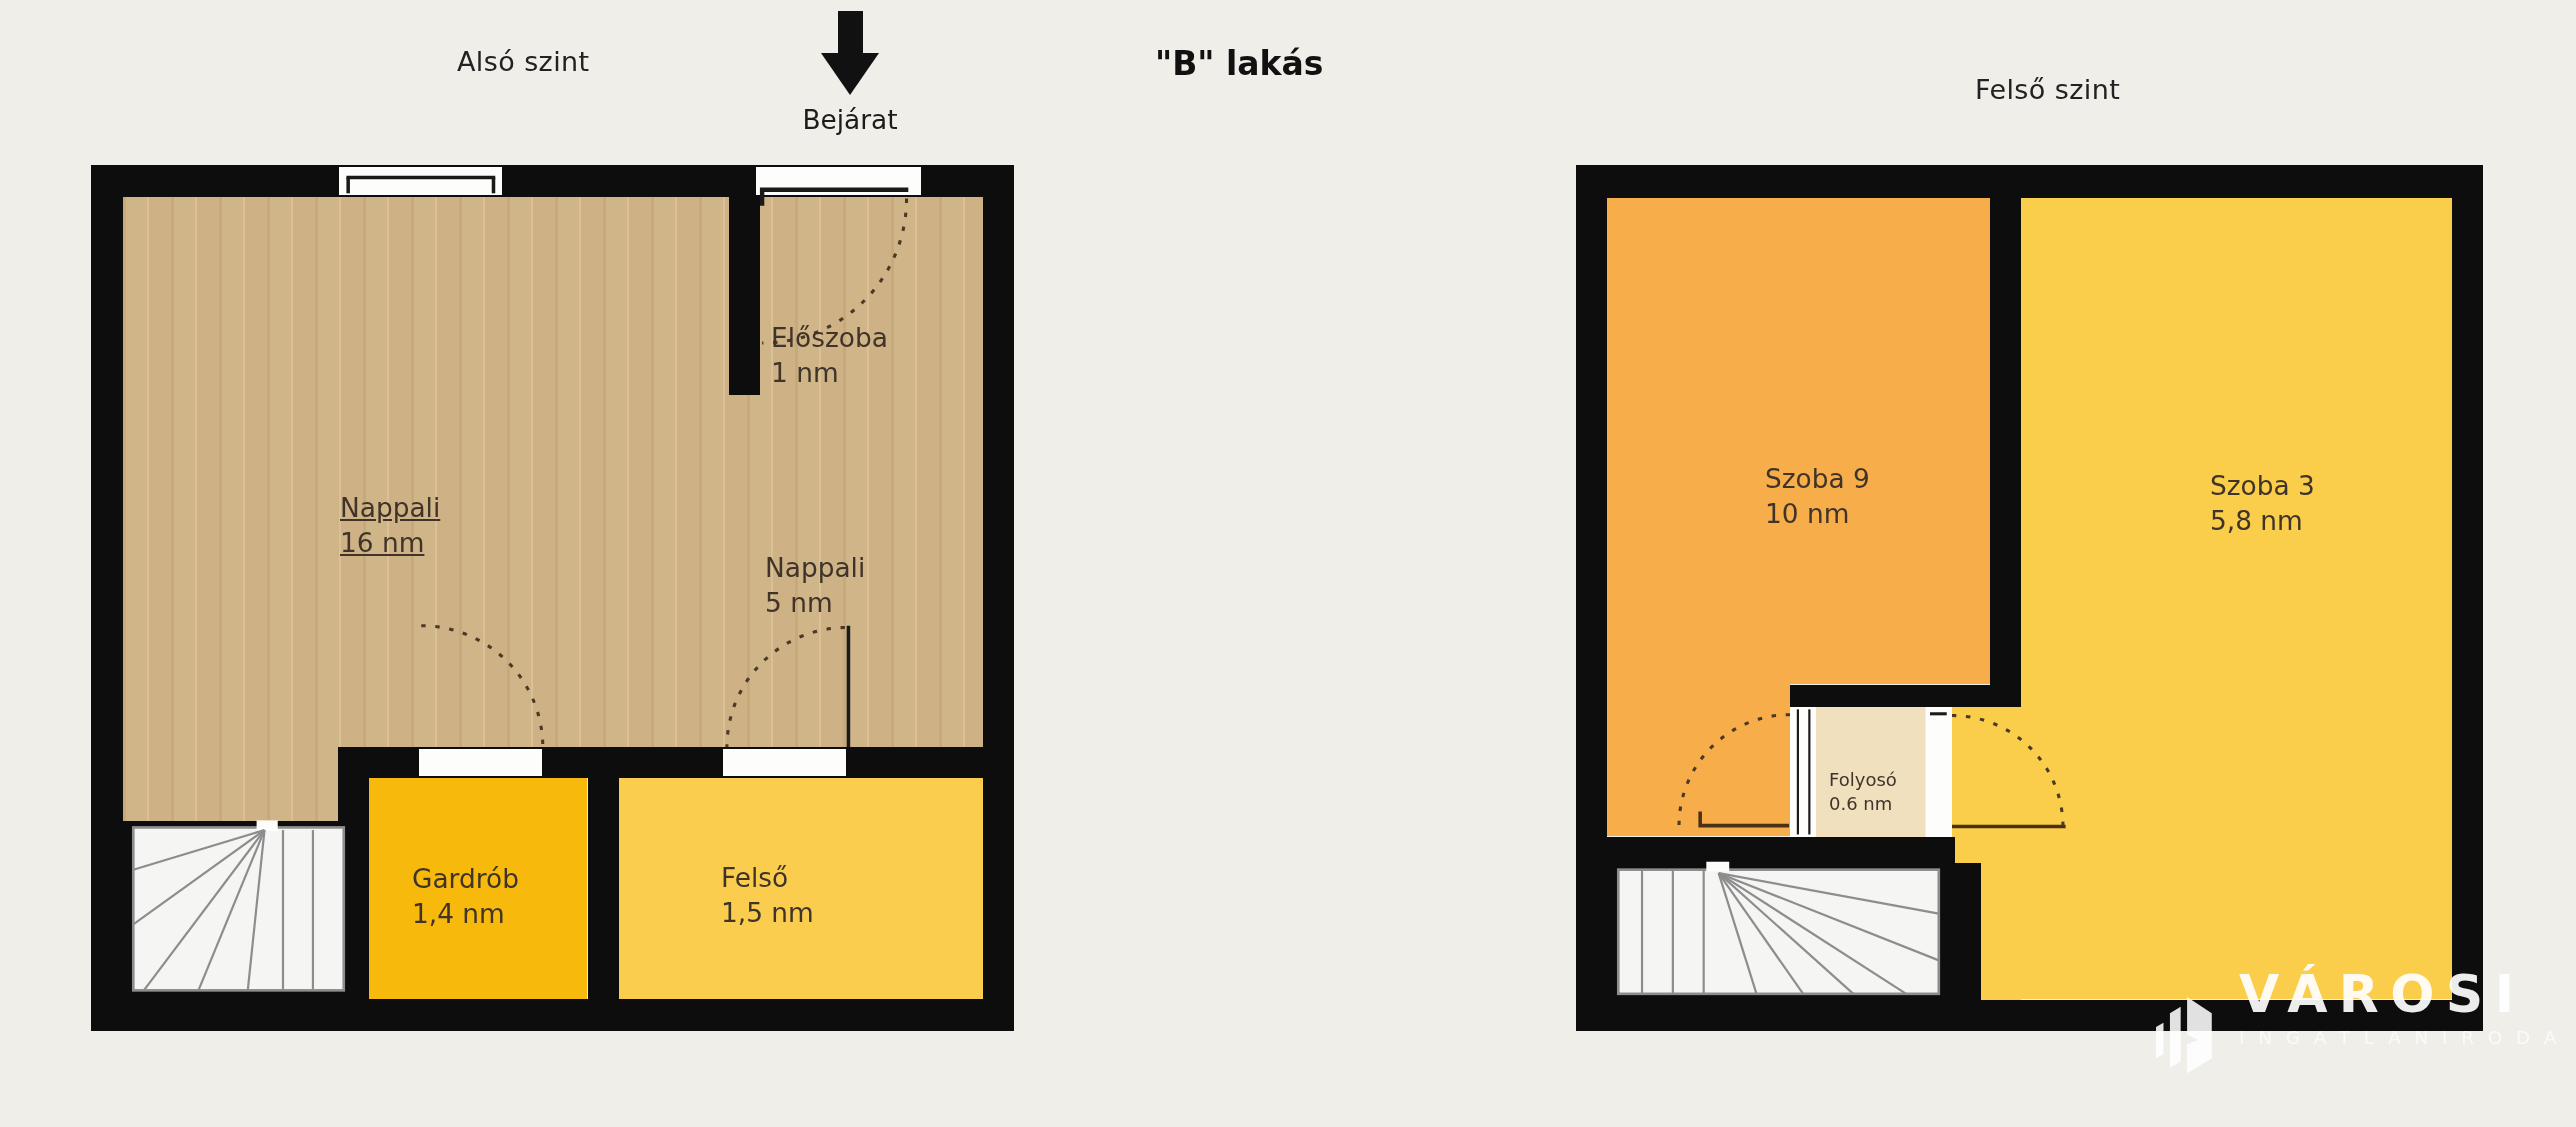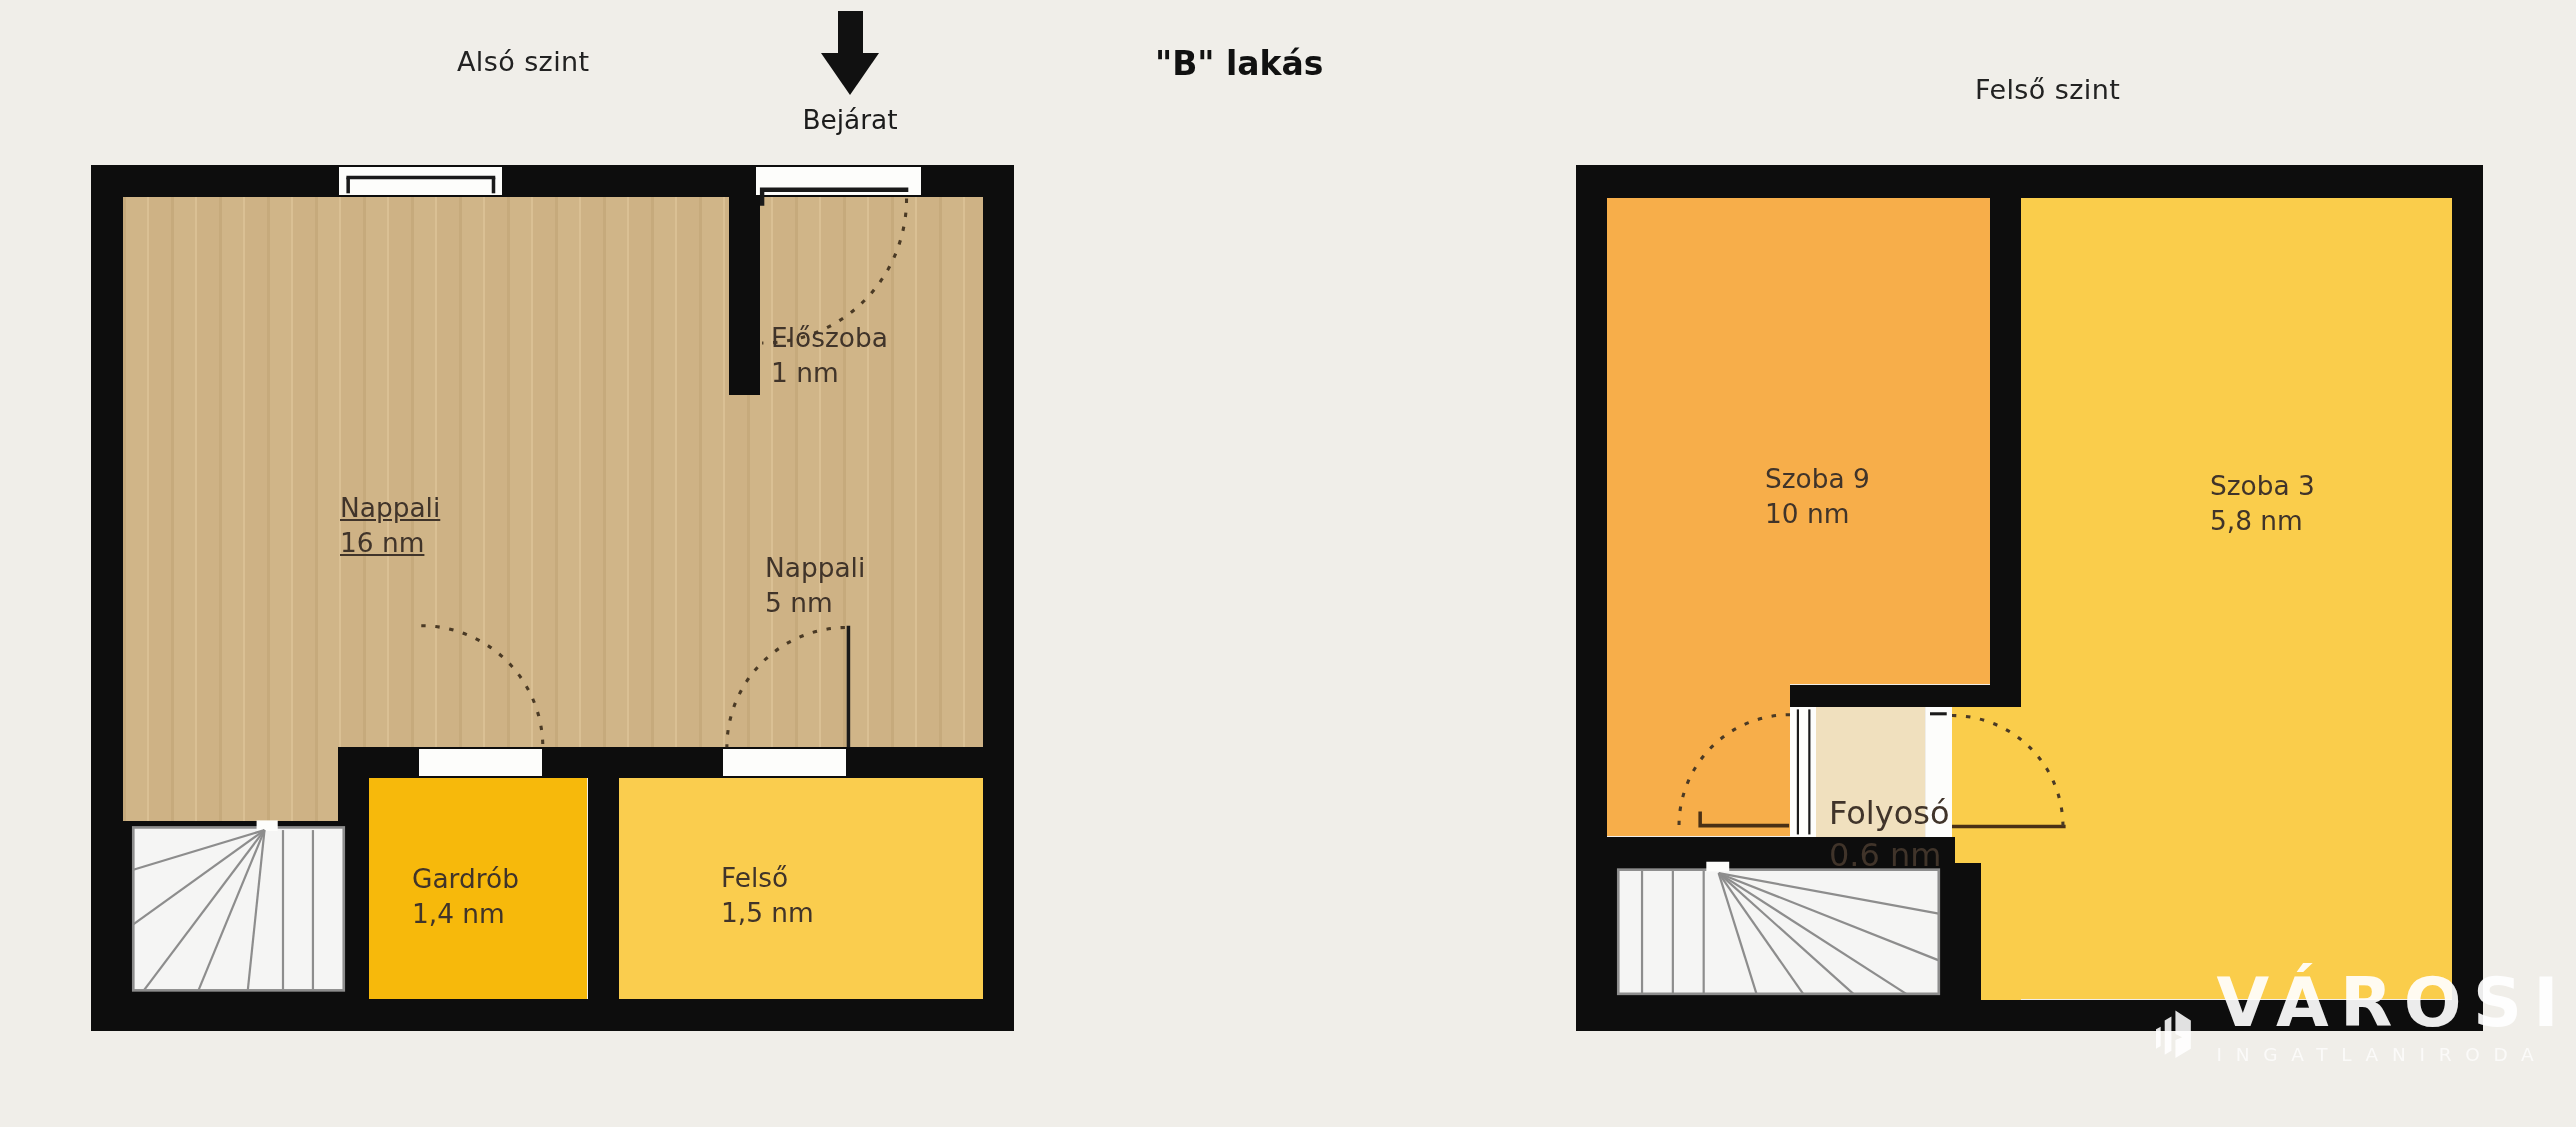--- a/index.html
+++ b/index.html
@@ -19,21 +19,21 @@
   .wall{position:absolute;background:#0D0D0D;}
   .gap{position:absolute;background:#FDFDFB;}
   .wood{background:#CFB487;
         background-image:repeating-linear-gradient(90deg,#C6AA7C 0 2.6px,#D0B588 2.6px 24px,#DAC094 24px 26.4px,#CEB285 26.4px 48px);}
   .room{position:absolute;}
   .room-label{position:absolute;font-size:26.4px;color:#40342A;line-height:1.32;white-space:nowrap;margin-top:35px;}
   .svg-overlay{position:absolute;left:0;top:0;pointer-events:none;}
   
   #brand-logo{position:absolute;left:2156px;top:967px;width:414px;height:145px;display:flex;align-items:flex-start;}
   .brand-text{margin-left:23px;}
-  .brand-name{font-size:68px;font-weight:bold;letter-spacing:11.4px;color:rgba(255,255,255,0.92);line-height:1.05;}
+  .brand-name{font-size:52px;font-weight:bold;letter-spacing:11.4px;color:rgba(255,255,255,0.92);line-height:1.05;}
   .brand-tagline{font-size:18.5px;letter-spacing:13.7px;color:rgba(255,255,255,0.72);margin-top:5.3px;}
 </style>
 </head>
 <body>
 
 <div id="canvas">
 
   <div class="plan-header" style="left:457px;top:46px;">Alsó szint</div>
 
   <div>
@@ -168,21 +168,21 @@
     </svg>
 
     <div class="room-label" style="left:189px;top:262px;">
       <span style="display:block">Szoba 9</span>
       <span style="display:block">10 nm</span>
     </div>
     <div class="room-label" style="left:634px;top:269px;">
       <span style="display:block">Szoba 3</span>
       <span style="display:block">5,8 nm</span>
     </div>
-    <div class="room-label" style="left:253px;top:592px;font-size:32px;">
+    <div class="room-label" style="left:253px;top:568px;font-size:18px;">
       <span style="display:block">Folyosó</span>
       <span style="display:block">0.6 nm</span>
     </div>
   </div>
 
   <div id="brand-logo">
     <svg width="99" height="132" viewBox="0 0 112 150">
       <g fill="rgba(255,255,255,0.88)">
         <polygon points="0,64 14,56 14,114 0,122"></polygon>
         <polygon points="26,38 46,26 46,128 26,140"></polygon>

